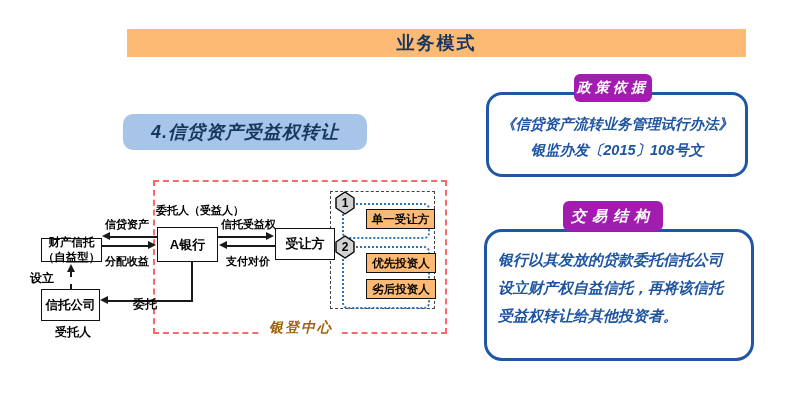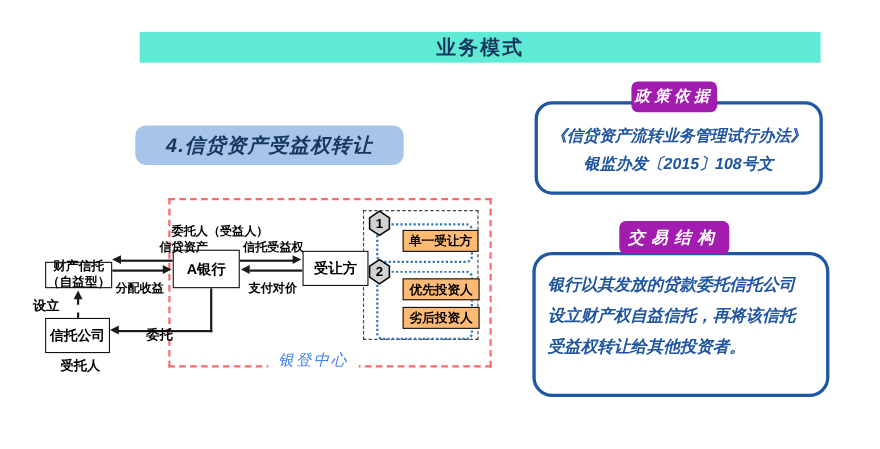--- a/index.html
+++ b/index.html
@@ -1,20 +1,20 @@
 <!DOCTYPE html>
 <html><head>
 <meta charset="utf-8">
 <style>
   html,body{margin:0;padding:0;background:#fff;}
   #stage{position:relative;width:800px;height:408px;background:#fff;overflow:hidden;
          font-family:"Liberation Sans","DejaVu Sans",sans-serif;}
 
   
-  .banner{position:absolute;left:127px;top:29px;width:619px;height:28px;background:#5eead4;
+  .banner{position:absolute;left:127px;top:29px;width:619px;height:28px;background:#fdba74;
           display:flex;align-items:center;justify-content:center;}
   .banner-title{color:#17375E;font-size:18px;font-weight:bold;letter-spacing:2px;}
 
   
   .section-title{position:absolute;left:123px;top:114px;width:244px;height:36px;background:#A6C5E8;
           border-radius:10px;display:flex;align-items:center;justify-content:center;
           color:#17375E;font-size:18px;font-weight:bold;letter-spacing:1px;font-style:italic;}
 
   
   .tab{position:absolute;background:#a21caf;border-radius:6px;color:#fff;font-weight:bold;
@@ -25,22 +25,22 @@
        color:#1F55A0;font-weight:bold;font-style:italic;}
   .callout.policy{left:486px;top:92px;width:262px;height:85px;text-align:center;
        font-size:14.5px;line-height:26px;padding-top:16px;box-sizing:border-box;}
   .callout.structure{left:484px;top:229px;width:270px;height:132px;border-radius:18px;
        font-size:15px;line-height:28px;padding:14px 11px;box-sizing:border-box;text-align:left;}
   .callout .cl{white-space:nowrap;}
 
   
   .red-zone{position:absolute;left:153px;top:180px;width:290px;height:150px;
        border:2px dashed #F96B6B;z-index:0;}
-  .center-label{position:absolute;left:244px;top:319px;background:#fff;padding:0 9px;z-index:4;
-       font-size:14px;font-weight:normal;color:#3b82f6;letter-spacing:2px;font-style:italic;}
+  .center-label{position:absolute;left:260px;top:319px;background:#fff;padding:0 9px;z-index:4;
+       font-size:14px;font-weight:bold;color:#a16207;letter-spacing:2px;font-style:italic;}
 
   
   .node{position:absolute;background:#fff;border:1.5px solid #111;box-sizing:border-box;z-index:2;
        display:flex;flex-direction:column;align-items:center;justify-content:center;
        color:#000;font-weight:bold;text-align:center;}
   .node.property{left:41px;top:228px;width:61px;height:24px;font-size:11.5px;line-height:15px;margin-top:10px;}
   .node.bank{left:157px;top:227px;width:61px;height:35px;font-size:13px;}
   .node.transferee{left:275px;top:228px;width:60px;height:32px;font-size:13px;}
   .node.trustco{left:41px;top:289px;width:59px;height:32px;font-size:12.5px;}
 
@@ -106,21 +106,21 @@
   </div>
   <div class="node bank">A银行</div>
   <div class="node transferee">受让方</div>
   <div class="node trustco">信托公司</div>
 
   <div class="glabel s11" style="left:156px;top:203px;">委托人（受益人）</div>
   <div class="glabel s12" style="left:55px;top:324px;">受托人</div>
 
   <div class="hl" style="left:109px;top:236px;width:48px;"></div>
   <div class="arr arr-l" style="left:102px;top:232px;"></div>
-  <div class="glabel s11" style="left:105px;top:217px;margin-left:40px;">信贷资产</div>
+  <div class="glabel s11" style="left:105px;top:217px;">信贷资产</div>
 
   <div class="hl" style="left:102px;top:245px;width:47px;"></div>
   <div class="arr arr-r" style="left:148px;top:241px;"></div>
   <div class="glabel s11" style="left:105px;top:254px;">分配收益</div>
 
   <div class="hl" style="left:218px;top:236px;width:49px;"></div>
   <div class="arr arr-r" style="left:266px;top:232px;"></div>
   <div class="glabel s11" style="left:221px;top:217px;">信托受益权</div>
 
   <div class="hl" style="left:227px;top:245px;width:48px;"></div>

